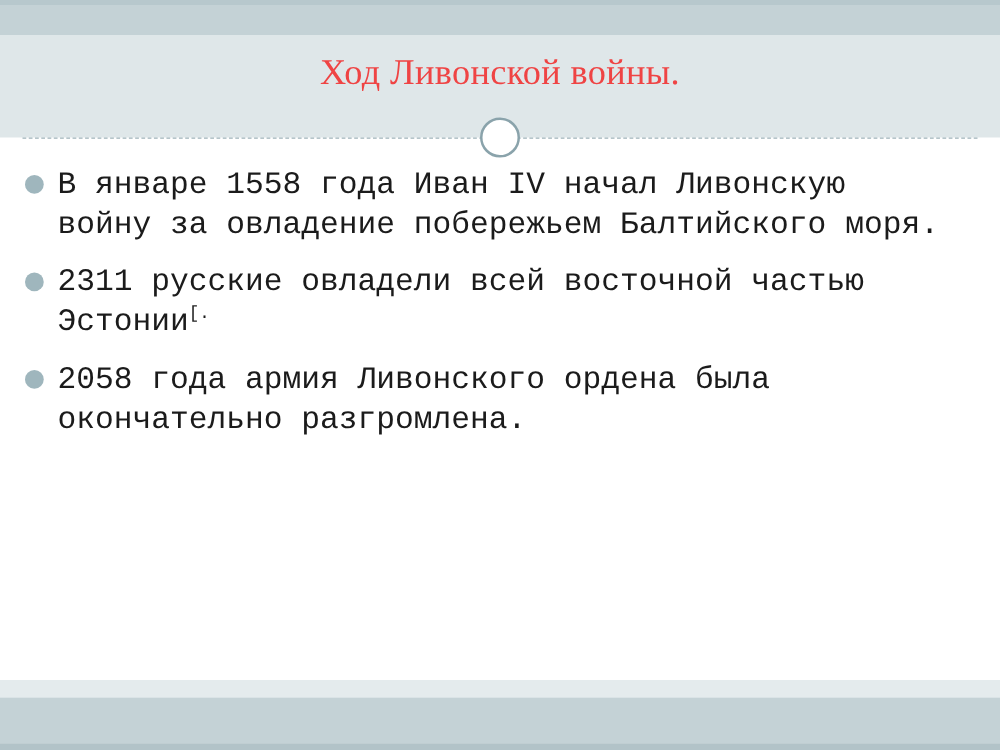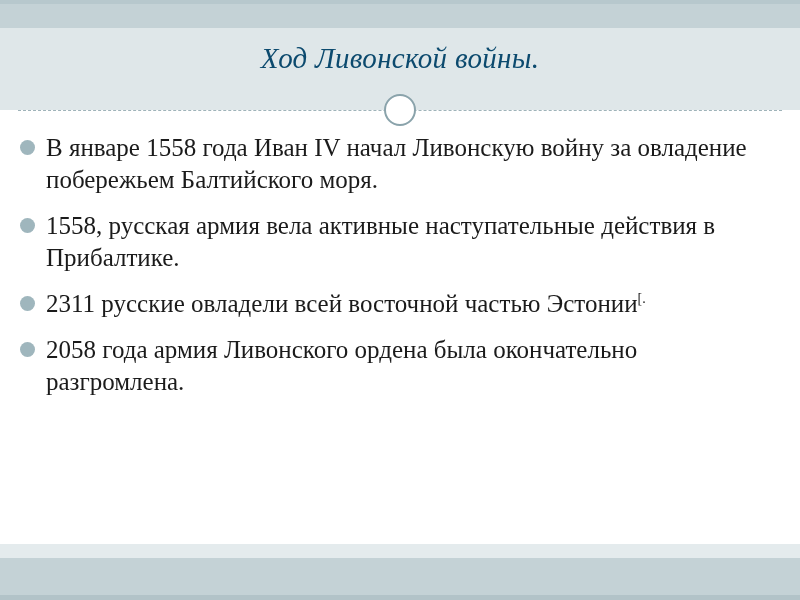--- a/index.html
+++ b/index.html
@@ -51,24 +51,23 @@
     background: #dfe7e9;
   }
   .slide-title {
     position: absolute;
     left: 0;
     top: 42px;
     width: 100%;
     text-align: center;
     font-family: "Liberation Serif", serif;
     font-size: 29px;
-    color: #0c4a6e;
+    color: #ef4444;
     letter-spacing: 0.3px;
     white-space: nowrap;
-    font-style: italic;
   }
 
   
   .divider {
     position: absolute;
     left: 18px;
     right: 18px;
     top: 110px;
     height: 0;
     border-top: 1px dashed #9fb3b9;
@@ -102,21 +101,21 @@
     flex: 0 0 auto;
     width: 15px;
     height: 15px;
     border-radius: 50%;
     background: #9fb6bd;
     margin-top: 8px;
     margin-right: 11px;
   }
   .bullet-text {
     flex: 1 1 auto;
-    font-family: Liberation Serif, serif;
+    font-family: Liberation Mono, monospace;
     font-size: 25px;
     line-height: 1.28;
     color: #1b1b1b;
   }
   .sup {
     font-size: 14px;
     vertical-align: super;
     line-height: 0;
   }
 
@@ -162,24 +161,20 @@
   <div class="divider"></div>
   <div class="divider-circle"></div>
 
   <div class="content">
 
     <div class="bullet-row">
       <span class="bullet-dot"></span>
       <span class="bullet-text">В январе 1558 года Иван IV начал Ливонскую войну за овладение побережьем Балтийского моря.</span>
     </div>
 
-    <div class="bullet-row">
-      <span class="bullet-dot"></span>
-      <span class="bullet-text">1558, русская армия вела активные наступательные действия в Прибалтике.</span>
-    </div>
 
     <div class="bullet-row">
       <span class="bullet-dot"></span>
       <span class="bullet-text"><span>2311 русские овладели всей восточной частью Эстонии</span><span class="sup">[.</span></span>
     </div>
 
     <div class="bullet-row">
       <span class="bullet-dot"></span>
       <span class="bullet-text">2058 года армия Ливонского ордена была окончательно разгромлена.</span>
     </div>

